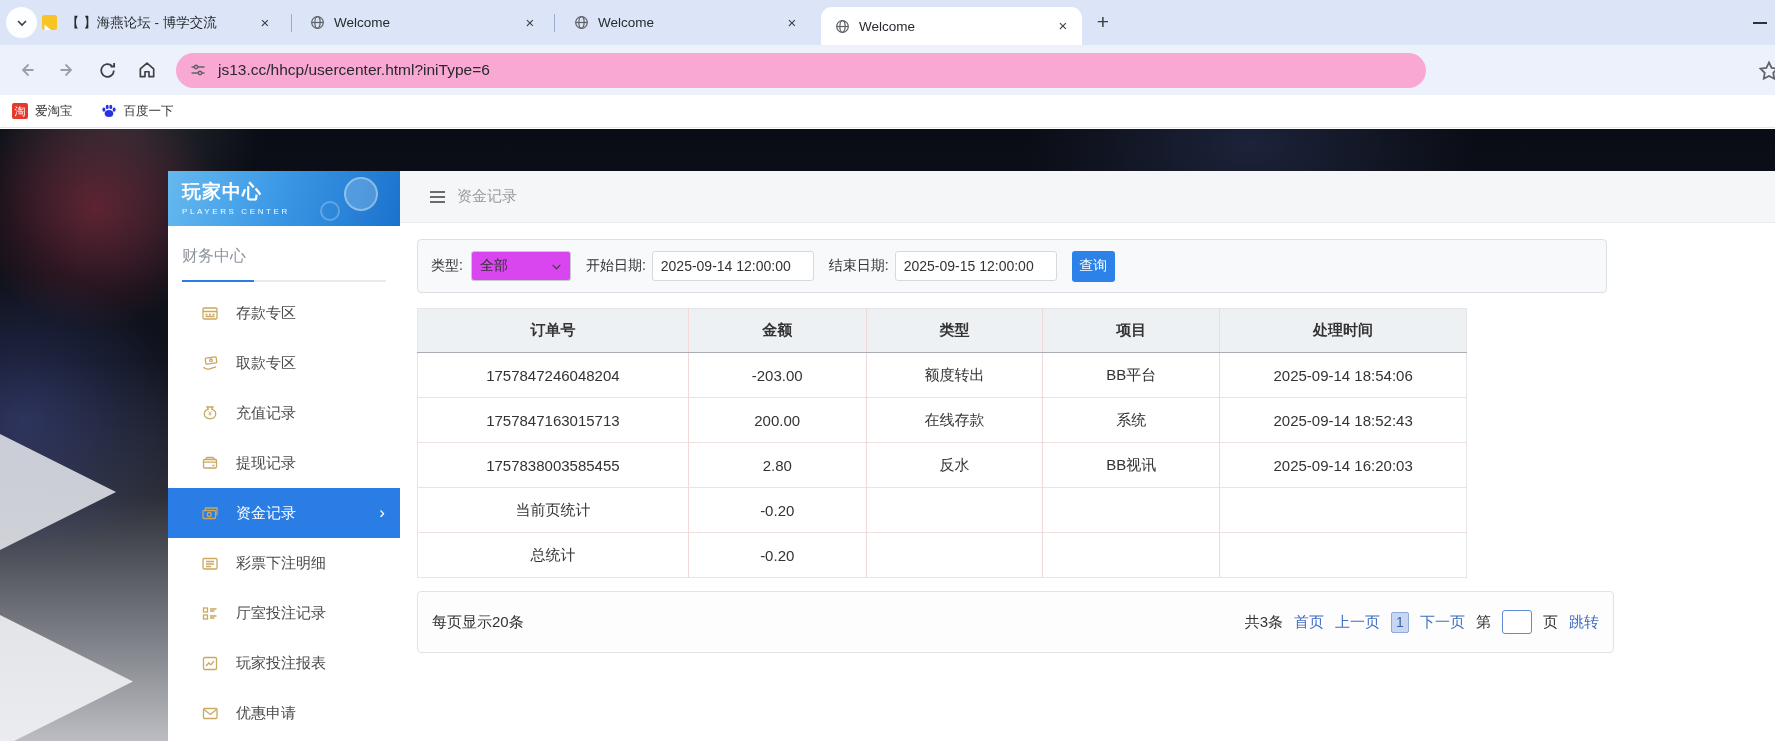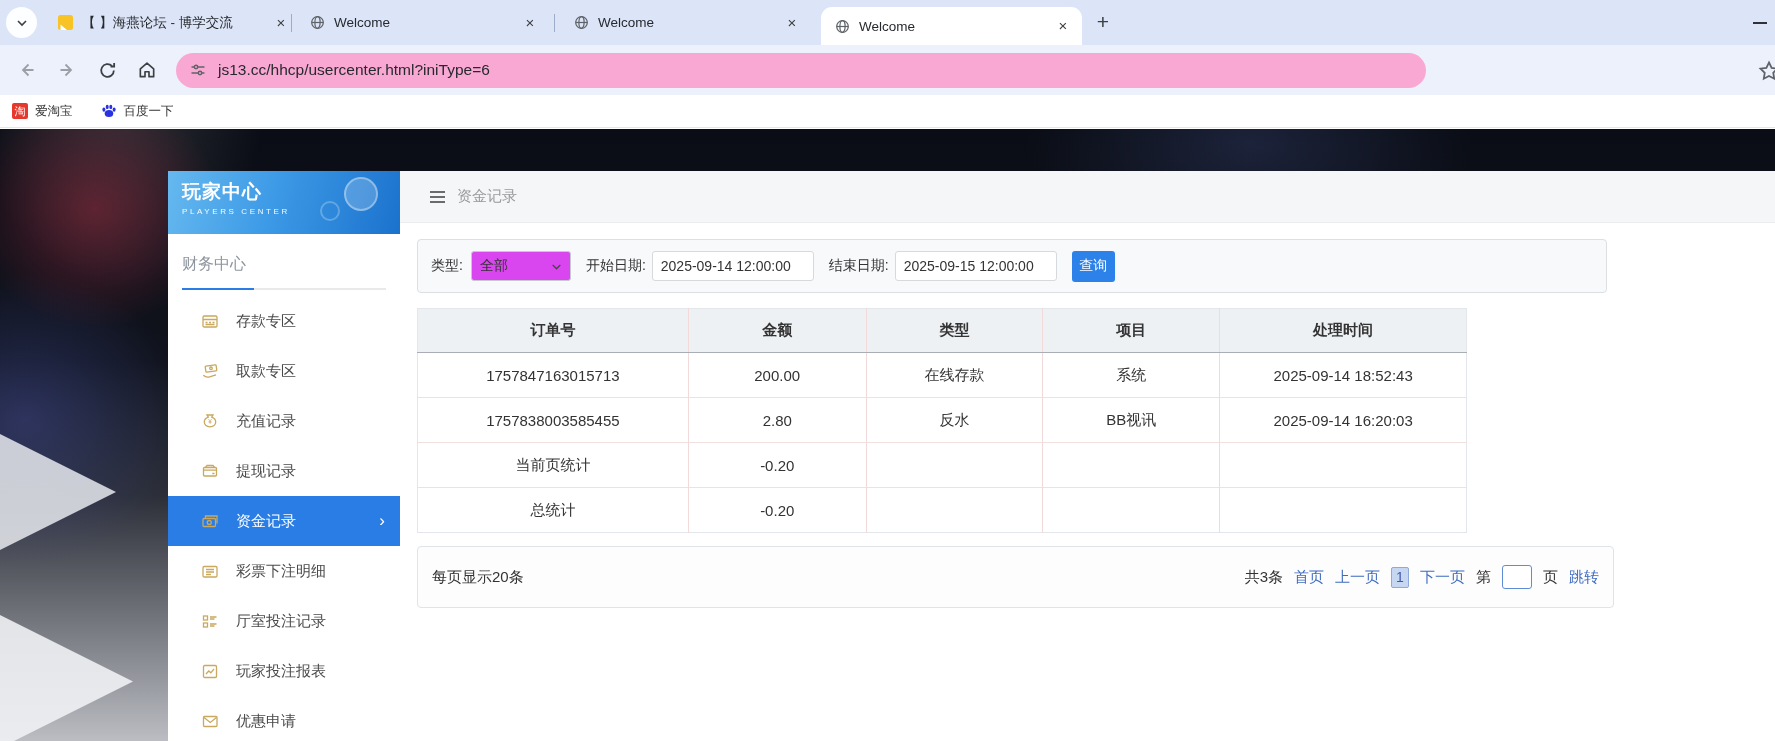--- a/index.html
+++ b/index.html
@@ -43,21 +43,21 @@
       radial-gradient(320px 170px at 1250px 15px, rgba(50,60,102,.45), transparent 70%),
       radial-gradient(210px 300px at 120px -50px, rgba(255,255,255,.15), transparent 70%),
       linear-gradient(180deg,#0a0d15 0%,#10131c 38%,#2c2f38 60%,#84868d 85%,#bbbdc3 100%); }
   .wedge1 { position:absolute; left:-34px; top:288px; width:150px; height:150px;
     background:#e8eaee; clip-path:polygon(0 0,100% 50%,0 100%); opacity:.85; }
   .wedge2 { position:absolute; left:-62px; top:455px; width:195px; height:195px;
     background:#f0f1f4; clip-path:polygon(0 0,100% 50%,0 100%); opacity:.9; }
 
   
   .sidebar { position:absolute; left:168px; top:42px; width:232px; bottom:0; background:#fff; }
-  .sb-header { height:63px; padding:8px 0 0 14px; color:#fff; position:relative; overflow:hidden;
+  .sb-header { height:55px; padding:8px 0 0 14px; color:#fff; position:relative; overflow:hidden;
     background:linear-gradient(105deg,#66b9ef 0%,#3d9ae6 45%,#1b72cd 100%); }
   .sb-title { font-size:19px; font-weight:bold; letter-spacing:1px; }
   .sb-sub { font-size:8px; letter-spacing:2.6px; margin-top:2px; opacity:.95; }
   .sb-circle1 { position:absolute; right:22px; top:6px; width:34px; height:34px;
     border-radius:50%; background:rgba(255,255,255,.2); border:2px solid rgba(255,255,255,.35); }
   .sb-circle2 { position:absolute; right:60px; top:30px; width:20px; height:20px;
     border-radius:50%; border:2px solid rgba(255,255,255,.25); }
   .sb-section { padding:20px 14px 0 14px; color:#8e959e; font-size:16px; }
   .sb-rule { margin-top:13px; height:2px; background:#e9e9e9; position:relative; }
   .sb-rule-accent { position:absolute; left:0; top:0; width:72px; height:2px; background:#2a7de4; }
@@ -109,21 +109,21 @@
 </head>
 <body>
 
 <div class="tabstrip">
   <div class="tab-search-btn">
     <svg width="12" height="12" viewBox="0 0 12 12">
         <path d="M2 4l4 4 4-4" stroke="#3c4043" stroke-width="1.6" fill="none"></path>
       </svg>
   </div>
 
-  <div class="tab" style="left:44px;width:256px">
+  <div class="tab" style="left:28px;width:256px">
     <svg width="15" height="15" viewBox="0 0 15 15">
         <rect width="15" height="15" rx="2.5" fill="#f7c325"></rect>
         <path d="M2.5 15L2.5 9.5 9 15z" fill="#fff"></path>
       </svg>
     <span class="tab-title">【 】海燕论坛 - 博学交流</span>
     <span class="tab-close">×</span>
   </div>
   <div class="tab-divider" style="left:291px"></div>
 
   <div class="tab" style="left:296px;width:253px">
@@ -365,20 +365,27 @@
           <tr>
             <th class="col-order">订单号</th>
             <th class="col-amt">金额</th>
             <th class="col-type">类型</th>
             <th class="col-item">项目</th>
             <th class="col-time">处理时间</th>
           </tr>
         </thead>
         <tbody>
           <tr>
+            <td>1757847246048204</td>
+            <td>-203.00</td>
+            <td>额度转出</td>
+            <td>BB平台</td>
+            <td>2025-09-14 18:54:06</td>
+          </tr>
+          <tr>
             <td>1757847163015713</td>
             <td>200.00</td>
             <td>在线存款</td>
             <td>系统</td>
             <td>2025-09-14 18:52:43</td>
           </tr>
           <tr>
             <td>1757838003585455</td>
             <td>2.80</td>
             <td>反水</td>

